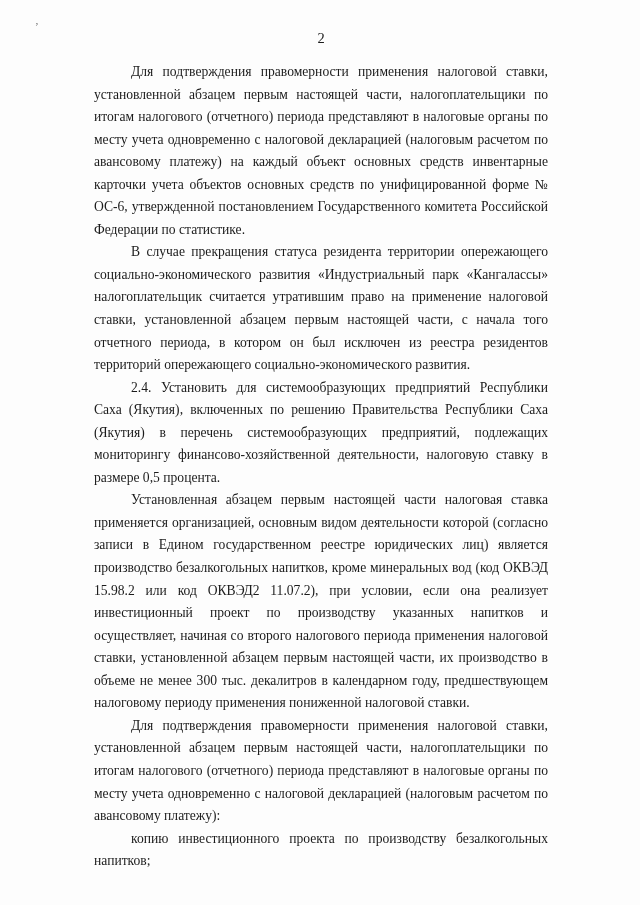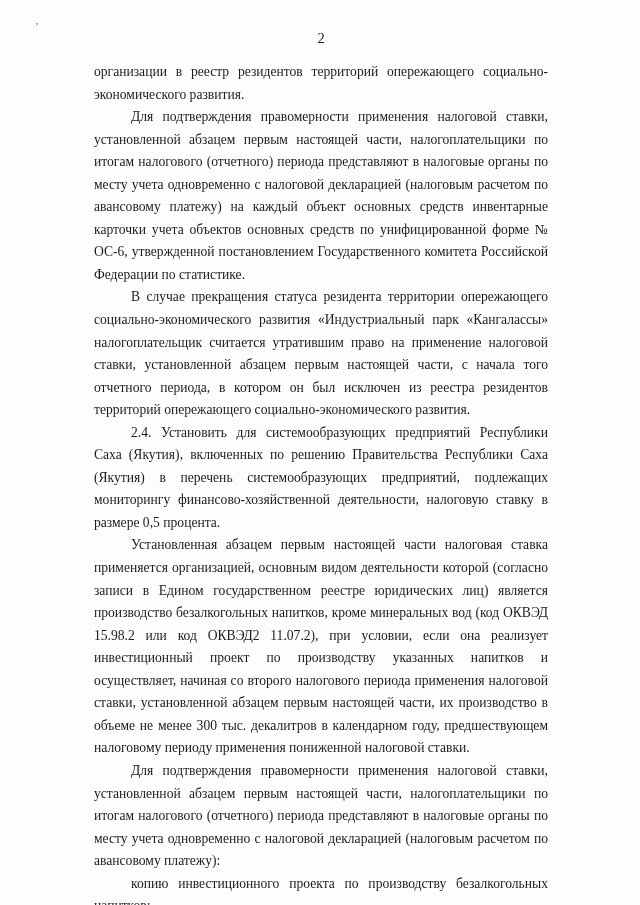--- a/index.html
+++ b/index.html
@@ -42,21 +42,20 @@
   .body-text p.no-indent { text-indent: 0; }
 </style>
 </head>
 <body>
 
 <div class="scan-artifact">ʼ</div>
 
 <div class="page">
   <div class="page-number">2</div>
   <div class="body-text">
-      <p class="no-indent">организации в реестр резидентов территорий опережающего социально-экономического развития.</p>
       <p>Для подтверждения правомерности применения налоговой ставки, установленной абзацем первым настоящей части, налогоплательщики по итогам налогового (отчетного) периода представляют в налоговые органы по месту учета одновременно с налоговой декларацией (налоговым расчетом по авансовому платежу) на каждый объект основных средств инвентарные карточки учета объектов основных средств по унифицированной форме № ОС-6, утвержденной постановлением Государственного комитета Российской Федерации по статистике.</p>
       <p>В случае прекращения статуса резидента территории опережающего социально-экономического развития «Индустриальный парк «Кангалассы» налогоплательщик считается утратившим право на применение налоговой ставки, установленной абзацем первым настоящей части, с начала того отчетного периода, в котором он был исключен из реестра резидентов территорий опережающего социально-экономического развития.</p>
       <p>2.4. Установить для системообразующих предприятий Республики Саха (Якутия), включенных по решению Правительства Республики Саха (Якутия) в перечень системообразующих предприятий, подлежащих мониторингу финансово-хозяйственной деятельности, налоговую ставку в размере 0,5 процента.</p>
       <p>Установленная абзацем первым настоящей части налоговая ставка применяется организацией, основным видом деятельности которой (согласно записи в Едином государственном реестре юридических лиц) является производство безалкогольных напитков, кроме минеральных вод (код ОКВЭД 15.98.2 или код ОКВЭД2 11.07.2), при условии, если она реализует инвестиционный проект по производству указанных напитков и осуществляет, начиная со второго налогового периода применения налоговой ставки, установленной абзацем первым настоящей части, их производство в объеме не менее 300 тыс. декалитров в календарном году, предшествующем налоговому периоду применения пониженной налоговой ставки.</p>
       <p>Для подтверждения правомерности применения налоговой ставки, установленной абзацем первым настоящей части, налогоплательщики по итогам налогового (отчетного) периода представляют в налоговые органы по месту учета одновременно с налоговой декларацией (налоговым расчетом по авансовому платежу):</p>
       <p>копию инвестиционного проекта по производству безалкогольных напитков;</p>
     </div>
 </div>
 
 </body></html>

